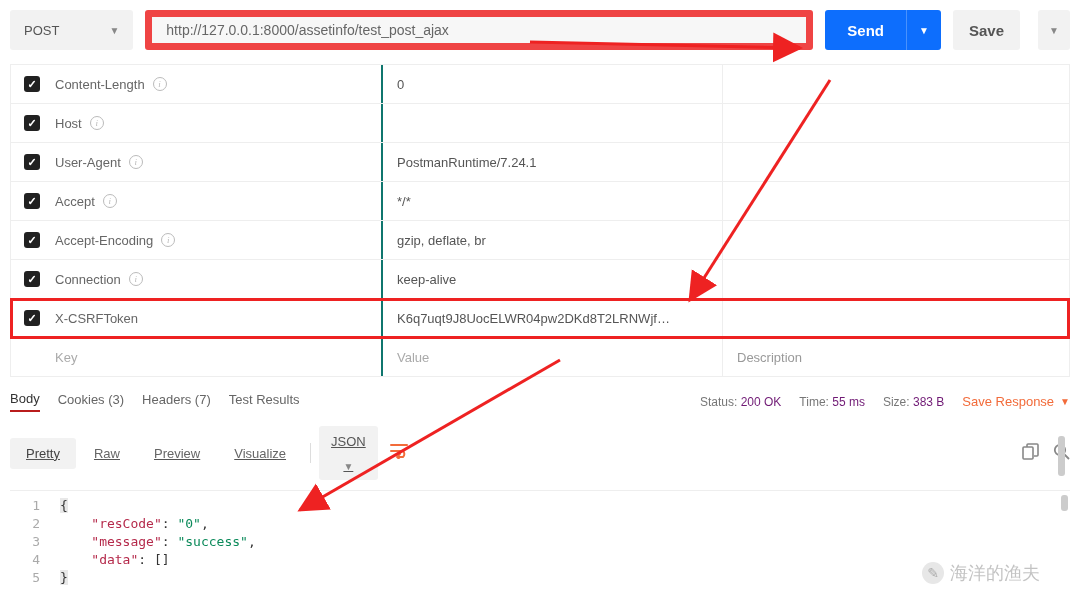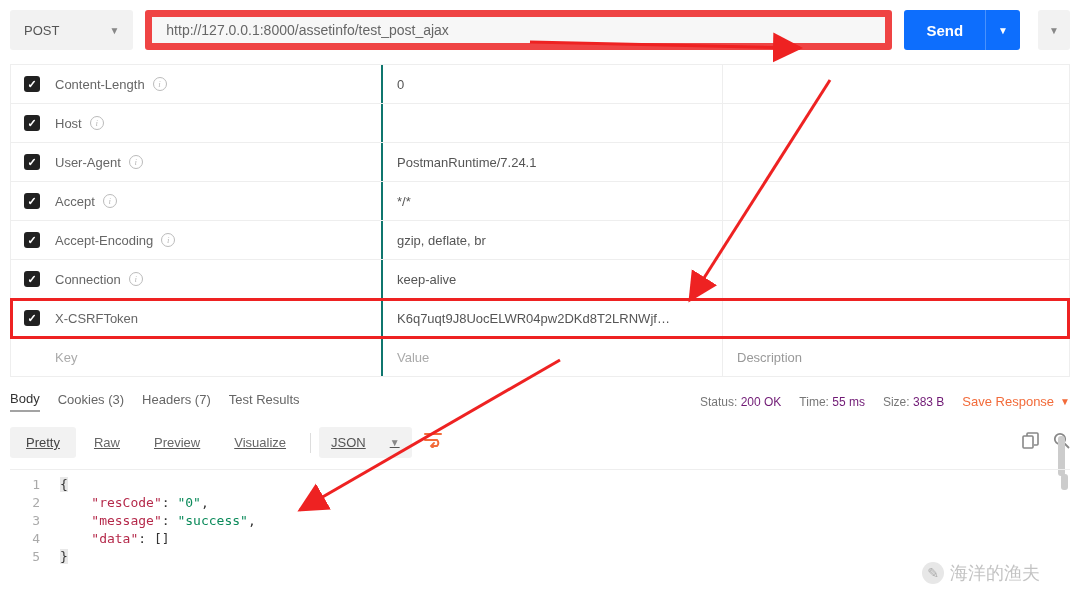--- a/index.html
+++ b/index.html
@@ -26,31 +26,31 @@
   .hrow .desc { flex: 1; padding-left: 14px; color: #999;}
   .info-icon { width:14px;height:14px;border:1px solid #bbb;border-radius:50%;display:inline-flex;align-items:center;justify-content:center;font-size:9px;color:#bbb;font-style:italic;font-family:serif;}
   .hrow.ph { color: #999; }
   .hrow.ph .checkbox { visibility: hidden;}
   .hrow .key .kname { color: #666; }
   .hrow.ph .key .kname, .hrow.ph .val { color: #aaa; }
   .hrow.highlight { outline: 3px solid #e22; outline-offset: -2px; z-index: 2; }
   
   .resptabs { display: flex; align-items: center; padding: 0 0 6px 0; gap: 18px; }
   .resptabs .tab { color: #666; cursor:pointer; padding-bottom:4px;}
-  .resptabs .tab.active { color: #333; border-bottom: 2px solid #a3a3a3; }
+  .resptabs .tab.active { color: #333; border-bottom: 2px solid #b91c1c; }
   .resptabs .spacer { flex:1; }
   .resptabs .stat { color: #777; font-size: 12px;}
   .resptabs .stat span.val { color: #701a75;}
   .savresp { color: #f26b3a; cursor:pointer; display:flex;align-items:center;gap:6px;font-weight:500;}
   
   .toolbar { display:flex;align-items:center;gap:2px;background:#fff;padding:8px 0 6px 0;}
   .tbtn { padding:8px 16px;border-radius:3px;cursor:pointer;color:#666;}
   .tbtn.active { background:#f2f2f2;color:#444;}
   .tsep { width:1px;height:20px;background:#ddd;margin:0 6px;}
-  .jsonsel { background:#f2f2f2;padding:8px 12px;border-radius:3px;display:flex;align-items:center;gap:24px;color:#555;cursor:pointer;}
+  .jsonsel { background:#f2f2f2;padding:8px 12px;border-radius:3px;display:flex;align-items:center;gap:12px;color:#555;cursor:pointer;flex-direction:column;}
   .wrapicon { color:#f26b3a;font-size:18px;padding:6px 10px;cursor:pointer;}
   .tright { margin-left:auto;display:flex;gap:14px;color:#888;}
   .tright .ico { cursor:pointer;font-size:16px;}
   .sbarv { position:absolute; right:5px; top:18px; width:7px; height:40px; background:#ccc; border-radius:3px;}
   
   .codewrap { position:relative; border-top:1px solid #eee; margin-top:4px; padding-top:6px;}
   .codeline { display:flex; font-family: Consolas, monospace; font-size: 13px; line-height: 18px;}
   .ln { width:50px;text-align:right;padding-right:20px;color:#aaa;user-select:none;}
   .cd { flex:1; white-space: pre;}
   .brace { color:#333;background:#e8e8e8;}
@@ -71,20 +71,23 @@
     <div class="method">
       <span>POST</span>
       <span class="caret">▼</span>
     </div>
     <div class="urlfield">
       <span>http://127.0.0.1:8000/assetinfo/test_post_ajax</span>
     </div>
     <div class="sendbtn">
       <span class="lbl">Send</span>
       <span class="dd">▼</span>
+    </div>
+    <div class="savebtn">
+      <span class="lbl">Save</span>
     </div>
     <div class="savedd">▼</div>
   </div>
 
   <div class="htable" id="htable">
       <div class="hrow">
         <div class="check">
           <div class="checkbox">✓</div>
         </div>
         <div class="key">

